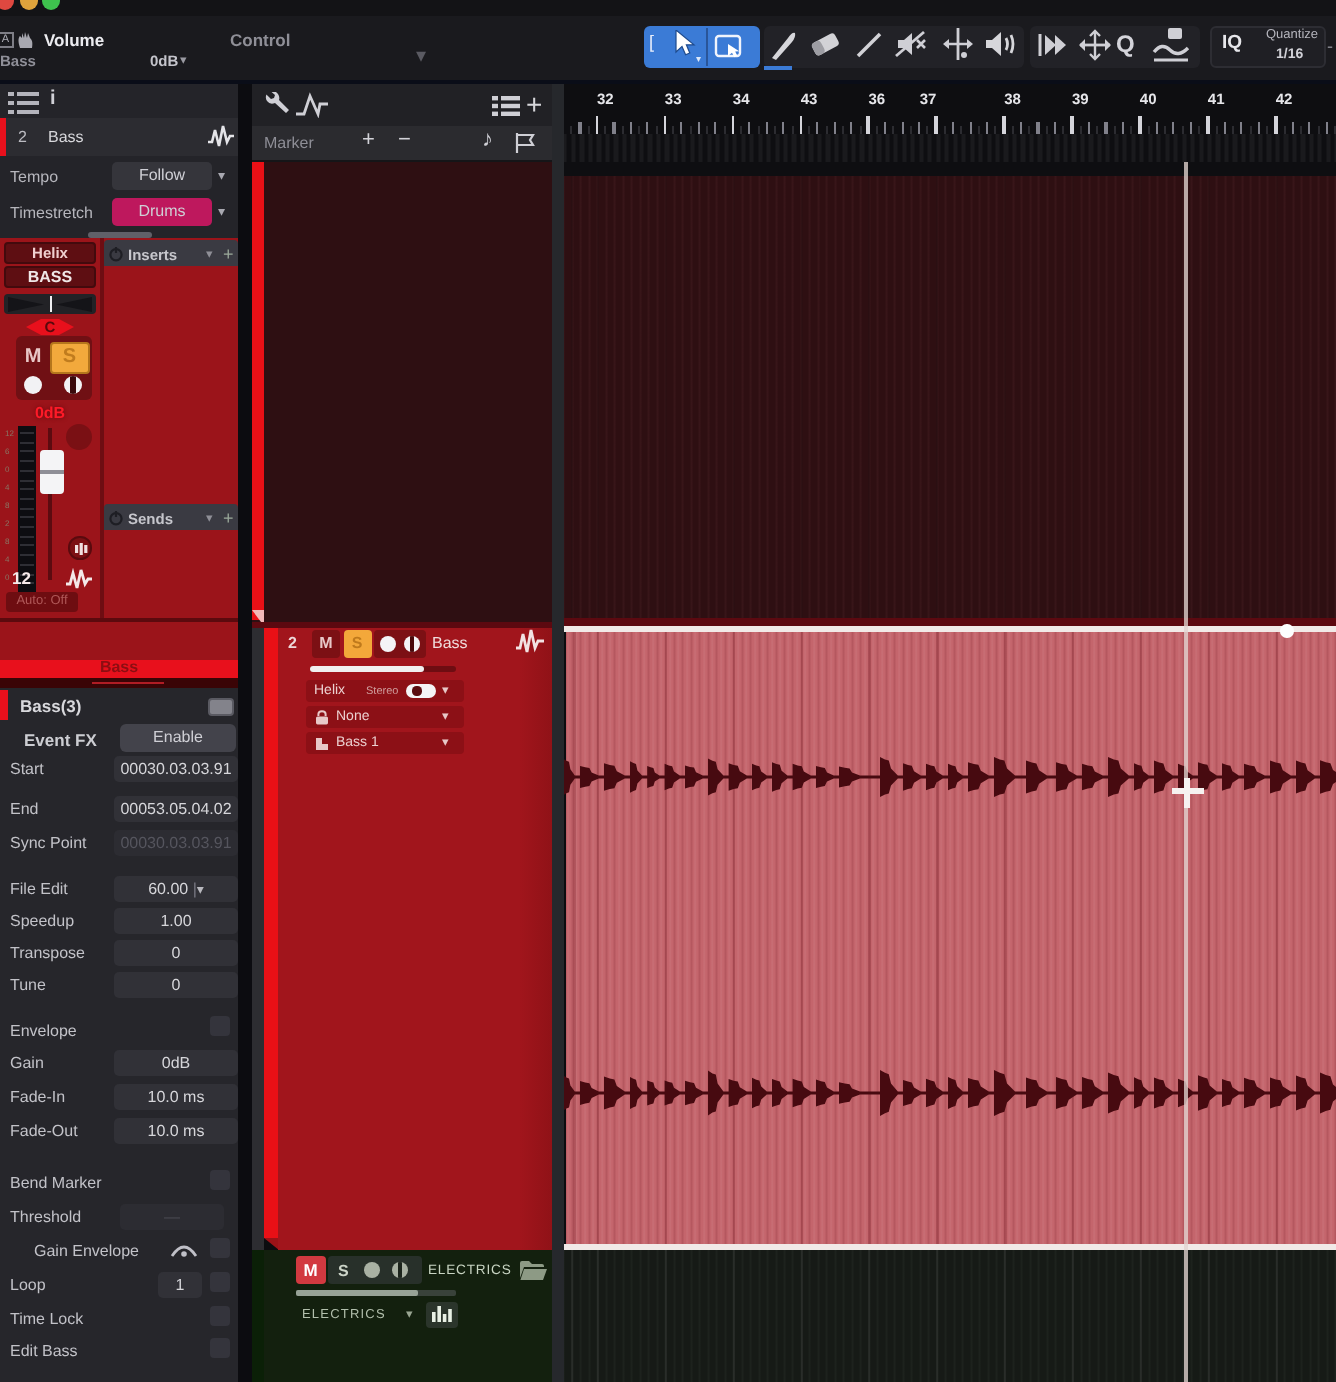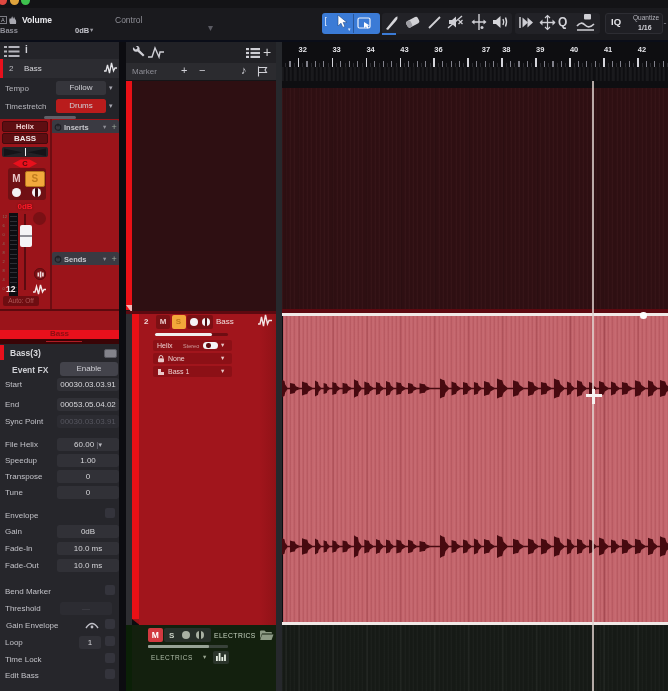--- a/index.html
+++ b/index.html
@@ -22,21 +22,21 @@
     <div class="abs" style="left:0;top:8px;width:668px;height:32px;background:#1a1a1e"></div>
     <div class="abs" style="left:0;top:40px;width:668px;height:3px;background:#0a0d18"></div>
     <div class="abs" style="left:0px;top:16px;width:6.5px;height:7.5px;border:1px solid #7e7e86;border-left:none;color:#b0b0b8;font-size:5.5px;text-align:center;line-height:6.5px">A</div>
     <svg class="abs" style="left:8px;top:15px" width="10" height="10" viewBox="0 0 10 10">
       <path d="M2 9 C1 6 1 4 2 3 L3 4 L3 1.5 L4 4 L4.5 1 L5.5 4 L6 1.5 L7 4 C8 5 8.5 6 8 9 Z" fill="#a8a8b0"></path>
     </svg>
     <div class="abs" style="left:22px;top:14.5px;font-size:8.5px;font-weight:bold;color:#ececf0">Volume</div>
     <div class="abs" style="left:0px;top:25.5px;font-size:7.5px;font-weight:bold;color:#8f8f98">Bass</div>
     <div class="abs" style="left:75px;top:25.5px;font-size:7.5px;font-weight:bold;color:#c4c4cb">0dB</div>
     <div class="abs" style="left:90px;top:25.5px;font-size:6.5px;color:#9a9aa2">▾</div>
-    <div class="abs" style="left:115px;top:14.5px;font-size:8.5px;font-weight:normal;color:#8f8f97">Control</div>
+    <div class="abs" style="left:115px;top:14.5px;font-size:8.5px;font-weight:bold;color:#8f8f97">Control</div>
     <div class="abs" style="left:208px;top:22px;font-size:10px;color:#5a5a62">▾</div>
     <div class="abs" style="left:321.5px;top:12.5px;width:58px;height:21px;border-radius:3px;background:#3b7bd6"></div>
     <div class="abs" style="left:352.5px;top:13.5px;width:1px;height:19px;background:rgba(20,40,80,.45)"></div>
     <div class="abs" style="left:324.5px;top:16px;font-size:9px;color:#e8eefc">[</div>
     <svg class="abs" style="left:337px;top:15px" width="12" height="14" viewBox="0 0 12 14">
       <path d="M1 0 L1 11 L4 8.2 L5.8 12.4 L7.9 11.5 L6.2 7.4 L10 7.4 Z" fill="#fff" stroke="#1e4a8c" stroke-width="0.6"></path>
     </svg>
     <div class="abs" style="left:348px;top:25.5px;font-size:5px;color:#dce8fa">▾</div>
     <svg class="abs" style="left:357px;top:16.5px" width="15" height="13" viewBox="0 0 15 13">
       <rect x="1" y="1" width="12" height="10" rx="1.5" fill="none" stroke="#f0f4fc" stroke-width="1.2"></rect>
@@ -112,21 +112,21 @@
     <div class="abs" style="left:0;top:59px;width:3px;height:19px;background:#e8101c"></div>
     <div class="abs" style="left:9px;top:64px;font-size:8px;color:#bcbcc2">2</div>
     <div class="abs" style="left:24px;top:64px;font-size:8px;color:#d8d8dc">Bass</div>
     <svg class="abs" style="left:104px;top:62px" width="13" height="12" viewBox="0 0 13 12">
       <path d="M0 9 L2 9 L3.5 3 L5.5 11 L7.5 1 L9.5 9 L11 6 L13 6" stroke="#e4e4e8" stroke-width="1.3" fill="none"></path>
     </svg>
     <div class="abs" style="left:5px;top:84px;font-size:8px;color:#b6b6bc">Tempo</div>
     <div class="abs" style="left:56px;top:81px;width:50px;height:13.5px;background:#35353b;border-radius:2.5px;color:#cfcfd5;font-size:8px;text-align:center;line-height:13.5px">Follow</div>
     <div class="abs" style="left:109px;top:84px;font-size:7px;color:#a8a8b0">▾</div>
     <div class="abs" style="left:5px;top:102px;font-size:8px;color:#b6b6bc">Timestretch</div>
-    <div class="abs" style="left:56px;top:99px;width:50px;height:13.5px;background:#b91c1c;border-radius:2.5px;color:#cfcfd5;font-size:8px;text-align:center;line-height:13.5px">Drums</div>
+    <div class="abs" style="left:56px;top:99px;width:50px;height:13.5px;background:#be185d;border-radius:2.5px;color:#cfcfd5;font-size:8px;text-align:center;line-height:13.5px">Drums</div>
     <div class="abs" style="left:109px;top:102px;font-size:7px;color:#a8a8b0">▾</div>
     <div class="abs" style="left:44px;top:115.5px;width:32px;height:3px;border-radius:1.5px;background:#606068"></div>
     <div class="abs" style="left:0;top:119px;width:119px;height:190px;background:#9b141a"></div>
     <div class="abs" style="left:50px;top:119px;width:1.5px;height:190px;background:#6e0d12"></div>
     <div class="abs" style="left:51.5px;top:120px;width:67.5px;height:12.5px;background:#3a3a42;border-radius:2px 2px 0 0"></div>
     <svg class="abs" style="left:54px;top:122.5px" width="8" height="8" viewBox="0 0 8 8">
       <circle cx="4" cy="4.4" r="2.8" fill="none" stroke="#1e1e24" stroke-width="1.1"></circle>
       <path d="M4 0.5 L4 3.5" stroke="#1e1e24" stroke-width="1.1"></path>
     </svg>
     <div class="abs" style="left:64px;top:122.5px;font-size:7.5px;font-weight:bold;color:#c6c6cc">Inserts</div>
@@ -213,41 +213,41 @@
     <div class="abs" style="left:10px;top:348px;font-size:8.5px;font-weight:bold;color:#d8d8dc">Bass(3)</div>
     <div class="abs" style="left:104px;top:348.5px;width:12.5px;height:9.5px;background:#83838b;border-radius:2px;border:1px solid #5a5a62"></div>
     <div class="abs" style="left:12px;top:364.5px;font-size:8.5px;font-weight:bold;color:#cccdd2">Event FX</div>
     <div class="abs" style="left:60px;top:362px;width:58px;height:13.5px;background:#43434b;border-radius:3px;color:#cfcfd5;font-size:8px;text-align:center;line-height:13.5px">Enable</div>
     <div class="ilab" style="left:5px;top:380px">Start</div>
     <div class="ifield" style="left:57px;top:377.5px;width:62px">00030.03.03.91</div>
     <div class="ilab" style="left:5px;top:400px">End</div>
     <div class="ifield" style="left:57px;top:397.5px;width:62px">00053.05.04.02</div>
     <div class="ilab" style="left:5px;top:417px">Sync Point</div>
     <div class="ifield dim" style="left:57px;top:414.5px;width:62px">00030.03.03.91</div>
-    <div class="ilab" style="left:5px;top:440px">File Helix</div>
+    <div class="ilab" style="left:5px;top:440px">File Edit</div>
     <div class="ifield" style="left:57px;top:437.5px;width:62px">60.00&nbsp;<span style="color:#7a7a84">|</span><span class="dna">▾</span></div>
     <div class="ilab" style="left:5px;top:456px">Speedup</div>
     <div class="ifield" style="left:57px;top:453.5px;width:62px">1.00</div>
     <div class="ilab" style="left:5px;top:472px">Transpose</div>
     <div class="ifield" style="left:57px;top:469.5px;width:62px">0</div>
     <div class="ilab" style="left:5px;top:488px">Tune</div>
     <div class="ifield" style="left:57px;top:485.5px;width:62px">0</div>
     <div class="ilab" style="left:5px;top:511px">Envelope</div>
     <div class="ichk" style="left:104.5px;top:508px;width:10.5px;height:10px"></div>
     <div class="ilab" style="left:5px;top:527px">Gain</div>
     <div class="ifield" style="left:57px;top:524.5px;width:62px">0dB</div>
     <div class="ilab" style="left:5px;top:544px">Fade-In</div>
     <div class="ifield" style="left:57px;top:541.5px;width:62px">10.0 ms</div>
     <div class="ilab" style="left:5px;top:561px">Fade-Out</div>
     <div class="ifield" style="left:57px;top:558.5px;width:62px">10.0 ms</div>
     <div class="ilab" style="left:5px;top:587px">Bend Marker</div>
     <div class="ichk" style="left:104.5px;top:585px;width:10.5px;height:10px"></div>
     <div class="ilab" style="left:5px;top:604px">Threshold</div>
     <div class="ifield dim" style="left:60px;top:601.5px;width:52px;color:#4a4a52">—</div>
-    <div class="ilab" style="left:6px;top:621px">Gain Envelope</div>
+    <div class="ilab" style="left:17px;top:621px">Gain Envelope</div>
     <div class="ichk" style="left:104.5px;top:618.5px;width:10.5px;height:10px"></div>
     <svg style="position:absolute;left:84px;top:619px" width="16" height="11" viewBox="0 0 16 11">
       <path d="M2 9 Q8 0 14 9" fill="none" stroke="#c0c0c8" stroke-width="1.4"></path>
       <circle cx="8" cy="8" r="1.4" fill="#c0c0c8"></circle>
     </svg>
     <div class="ilab" style="left:5px;top:638px">Loop</div>
     <div class="ifield" style="left:79px;top:635.5px;width:22px">1</div>
     <div class="ichk" style="left:104.5px;top:635.5px;width:10.5px;height:10px"></div>
     <div class="ilab" style="left:5px;top:655px">Time Lock</div>
     <div class="ichk" style="left:104.5px;top:652.5px;width:10.5px;height:10px"></div>
@@ -351,21 +351,21 @@
         <rect x="8.1" y="1.5" width="1.8" height="6.5"></rect>
       </g>
     </svg>
     <div class="abs" style="left:276px;top:42px;width:6px;height:649px;background:#26282c"></div>
     <div class="abs" style="left:282px;top:42px;width:386px;height:46px;background:#0e0e11"></div>
     <div class="rnum" style="left:292.7px;top:45px">32</div>
     <div class="rnum" style="left:326.6px;top:45px">33</div>
     <div class="rnum" style="left:360.6px;top:45px">34</div>
     <div class="rnum" style="left:394.5px;top:45px">43</div>
     <div class="rnum" style="left:428.4px;top:45px">36</div>
-    <div class="rnum" style="left:476px;top:45px">37</div>
+    <div class="rnum" style="left:454px;top:45px">37</div>
     <div class="rnum" style="left:496.3px;top:45px">38</div>
     <div class="rnum" style="left:530.2px;top:45px">39</div>
     <div class="rnum" style="left:564.1px;top:45px">40</div>
     <div class="rnum" style="left:598.1px;top:45px">41</div>
     <div class="rnum" style="left:632.0px;top:45px">42</div>
     <div style="position:absolute;left:285.3px;top:62.5px;width:1px;height:4px;background:#2c2c31"></div>
     <div style="position:absolute;left:289.4px;top:60.5px;width:1.2px;height:6px;background:#80808a"></div>
     <div style="position:absolute;left:293.8px;top:62.5px;width:1px;height:4px;background:#2c2c31"></div>
     <div style="position:absolute;left:297.7px;top:57.5px;width:1.6px;height:9px;background:#d4d4da"></div>
     <div style="position:absolute;left:302.2px;top:62.5px;width:1px;height:4px;background:#2c2c31"></div>

